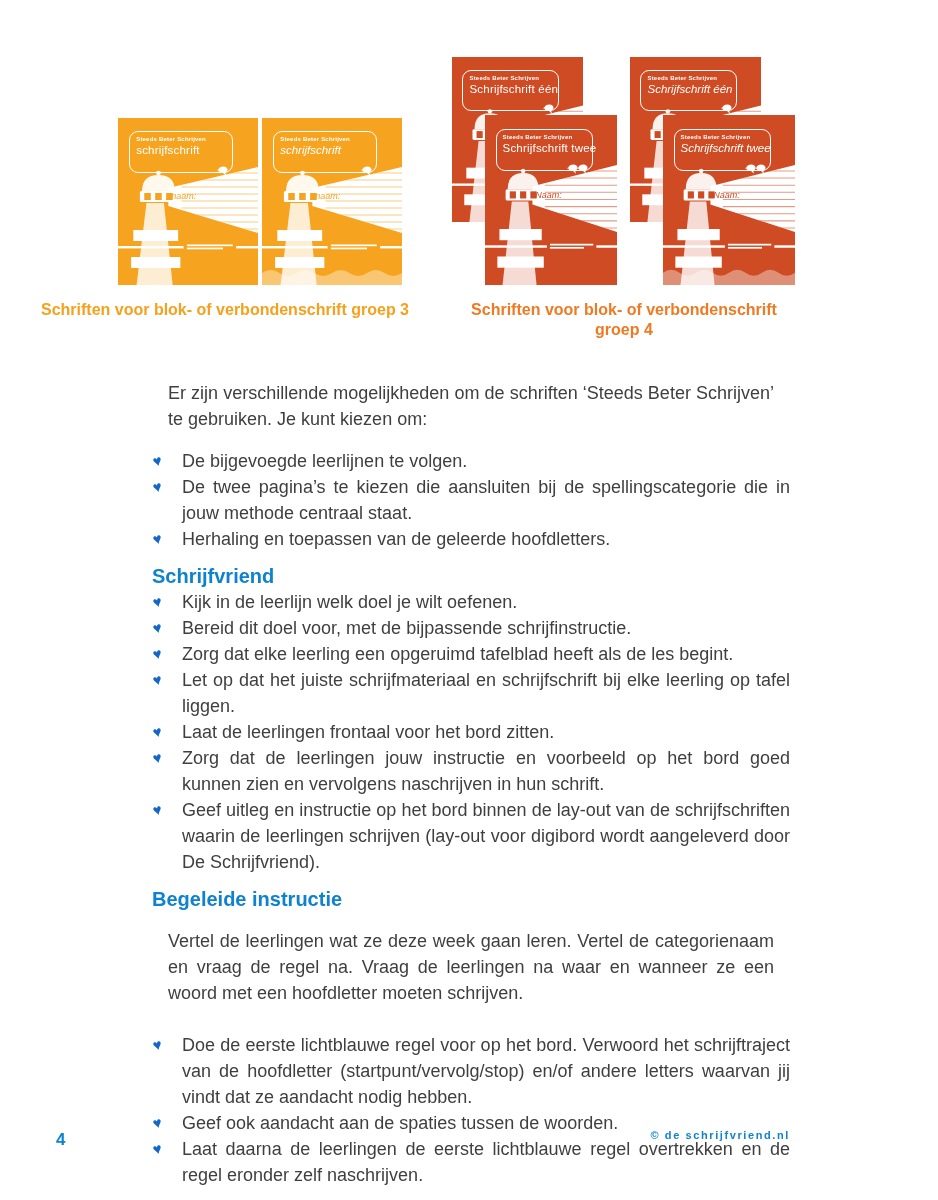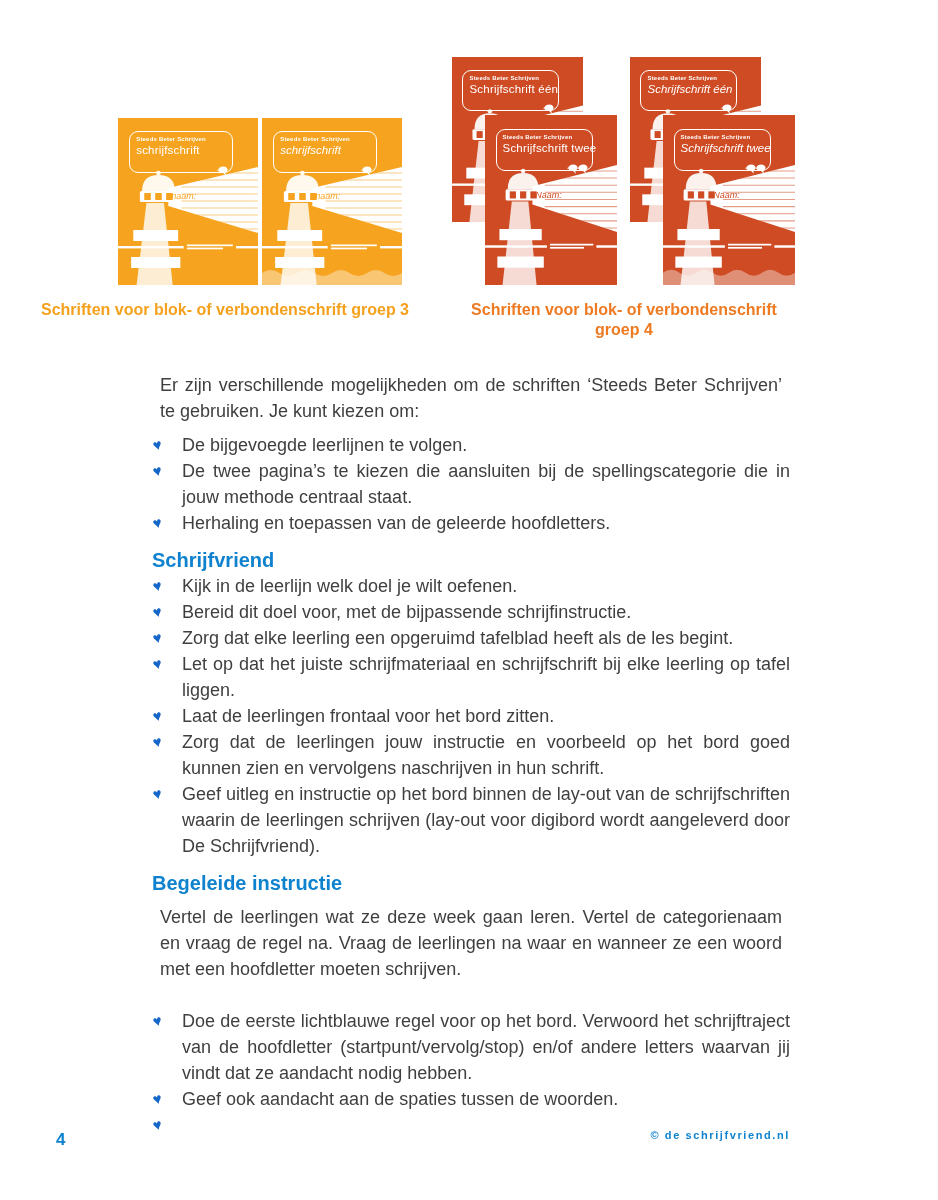--- a/index.html
+++ b/index.html
@@ -23,21 +23,21 @@
   .cover .title.semi{font-style:normal;letter-spacing:.2px;}
   .cover .birds{position:absolute;right:3px;bottom:-5px;display:flex;}
   .cover .bird{width:13px;height:13px;display:inline-block;margin-left:-3px;}
   .cover .naam{position:absolute;left:38%;top:44%;font-size:9px;font-style:italic;color:var(--c);}
   
   .caption{position:absolute;top:300px;font-weight:bold;font-size:16px;text-align:center;line-height:20px;}
   .caption.g3{left:40px;width:370px;color:#f5a11d;}
   .caption.g4{left:450px;width:348px;color:#ee7a22;}
   
   .content{position:absolute;left:152px;top:364px;width:638px;font-size:18px;line-height:26px;}
-  .content p{margin:8px;text-align:justify;}
+  .content p{margin:16px;text-align:justify;}
   .content h2{margin:11px 0 0;font-size:20px;line-height:26px;color:#0e82ce;font-weight:bold;}
   .content ul{list-style:none;margin:0;padding:0;}
   .content ul.spaced{margin-top:26px;}
   .content li{position:relative;padding-left:30px;text-align:justify;}
   .heart{
     position:absolute;left:1px;top:1px;color:#1467c8;font-size:15px;line-height:24px;
     transform:rotate(-14deg);display:inline-block;
   }
   
   .footer-num{position:absolute;left:56px;top:1130px;color:#0e82ce;font-weight:bold;font-size:17px;}
@@ -217,18 +217,18 @@
     <li><span class="heart">♥</span><span>Laat de leerlingen frontaal voor het bord zitten.</span></li>
     <li><span class="heart">♥</span><span>Zorg dat de leerlingen jouw instructie en voorbeeld op het bord goed kunnen zien en vervolgens naschrijven in hun schrift.</span></li>
     <li><span class="heart">♥</span><span>Geef uitleg en instructie op het bord binnen de lay-out van de schrijfschriften waarin de leerlingen schrijven (lay-out voor digibord wordt aangeleverd door De Schrijfvriend).</span></li>
   </ul>
 
   <h2>Begeleide instructie</h2>
   <p>Vertel de leerlingen wat ze deze week gaan leren. Vertel de categorienaam en vraag de regel na. Vraag de leerlingen na waar en wanneer ze een woord met een hoofdletter moeten schrijven.</p>
   <ul class="spaced">
     <li><span class="heart">♥</span><span>Doe de eerste lichtblauwe regel voor op het bord. Verwoord het schrijftraject van de hoofdletter (startpunt/vervolg/stop) en/of andere letters waarvan jij vindt dat ze aandacht nodig hebben.</span></li>
     <li><span class="heart">♥</span><span>Geef ook aandacht aan de spaties tussen de woorden.</span></li>
-    <li><span class="heart">♥</span></li>
+    <li><span class="heart">♥</span><span>Laat daarna de leerlingen de eerste lichtblauwe regel overtrekken en de regel eronder zelf naschrijven.</span></li>
   </ul>
 </div>
 
 <div class="footer-num">4</div>
 <div class="footer-credit">© de schrijfvriend.nl</div>
 
 </body></html>

